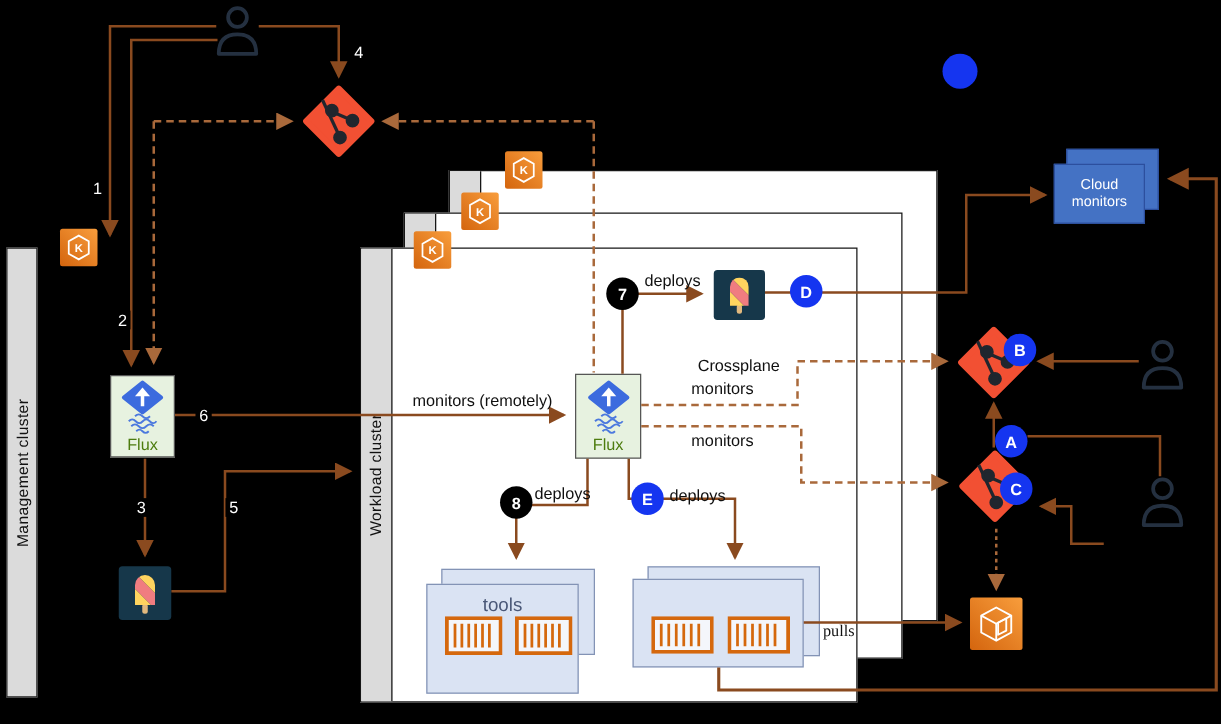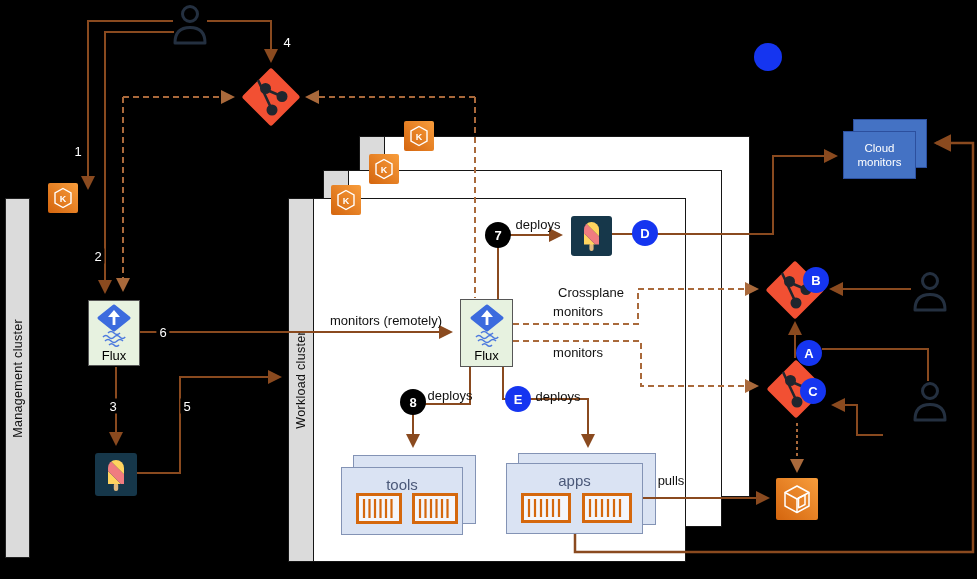--- a/index.html
+++ b/index.html
@@ -13,21 +13,21 @@
   .graybar.standalone{border:1px solid #222;}
   .vtext{writing-mode:vertical-rl;transform:rotate(180deg);font-size:12.5px;color:#111;white-space:nowrap;letter-spacing:0.3px;}
   .lbl{position:absolute;font-size:13px;color:#111;white-space:nowrap;}
   .wlbl{position:absolute;font-size:13px;color:#fff;white-space:nowrap;background:#000;padding:0 3px;line-height:15px;}
   .circ{position:absolute;width:26px;height:26px;border-radius:50%;display:flex;align-items:center;justify-content:center;
         font-size:13px;font-weight:bold;color:#fff;}
   .circ.blk{background:#000;}
   .circ.blu{background:#1535F0;}
   .nodebox{position:absolute;background:#E7F2E0;border:1.5px solid #565656;box-sizing:border-box;
            display:flex;flex-direction:column;align-items:center;justify-content:flex-start;}
-  .nodebox .nlabel{font-size:13px;color:#000000;margin-top:-1px;}
+  .nodebox .nlabel{font-size:13px;color:#4d7c0f;margin-top:-1px;}
   .bluebox{position:absolute;background:#DAE3F3;border:1.5px solid #8393B5;box-sizing:border-box;}
   .bluebox .blabel{position:absolute;top:8px;left:0;right:0;text-align:center;font-size:15px;color:#4A5878;}
   .cloudbox{position:absolute;background:#4472C4;border:1px solid #2C4F9E;box-sizing:border-box;}
   .cloudtext{position:absolute;inset:0;display:flex;flex-direction:column;align-items:center;justify-content:center;
              color:#fff;font-size:11.5px;line-height:1.25;}
   .awsicon{position:absolute;background:linear-gradient(225deg,#F89D3C,#D4650E);border-radius:2px;}
   .cpicon{position:absolute;background:#16374A;border-radius:3px;}
   svg{display:block;}
   .overlay{position:absolute;left:0;top:0;pointer-events:none;}
 </style>
@@ -46,39 +46,38 @@
     <div class="graybar">
       <span class="vtext">Workload cluster</span>
     </div>
   </div>
 
   <div class="graybar standalone" style="left:5px;top:198px;width:25px;height:360px;bottom:auto;">
     <span class="vtext">Management cluster</span>
   </div>
 
   <div class="bluebox" style="left:353px;top:455px;width:123px;height:69px;"></div>
-  <div class="bluebox" style="left:341px;top:467px;width:122px;height:68px;padding-left:24px;">
+  <div class="bluebox" style="left:341px;top:467px;width:122px;height:88px;padding-left:24px;">
     <div class="blabel">tools</div>
     <svg style="position:absolute;left:14px;top:25px;" width="46" height="31" viewBox="0 0 46 31">
       <rect x="1.5" y="1.5" width="43" height="28" fill="#F4F6FB" stroke="#D5680D" stroke-width="3"></rect>
       <g stroke="#D5680D" stroke-width="2.2">
           <path d="M8,6V25 M13.5,6V25 M19,6V25 M24.5,6V25 M30,6V25 M35.5,6V25"></path>
         </g>
     </svg>
     <svg style="position:absolute;left:70px;top:25px;" width="46" height="31" viewBox="0 0 46 31">
       <rect x="1.5" y="1.5" width="43" height="28" fill="#F4F6FB" stroke="#D5680D" stroke-width="3"></rect>
       <g stroke="#D5680D" stroke-width="2.2">
           <path d="M8,6V25 M13.5,6V25 M19,6V25 M24.5,6V25 M30,6V25 M35.5,6V25"></path>
         </g>
     </svg>
   </div>
 
   <div class="bluebox" style="left:518px;top:453px;width:138px;height:72px;"></div>
   <div class="bluebox" style="left:506px;top:463px;width:137px;height:71px;">
-    <div class="blabel">apps</div>
     <svg style="position:absolute;left:14px;top:29px;" width="50" height="30" viewBox="0 0 50 30">
       <rect x="1.5" y="1.5" width="47" height="27" fill="#F4F6FB" stroke="#D5680D" stroke-width="3"></rect>
       <g stroke="#D5680D" stroke-width="2.2">
           <path d="M8,6V24 M14,6V24 M20,6V24 M26,6V24 M32,6V24 M38,6V24"></path>
         </g>
     </svg>
     <svg style="position:absolute;left:75px;top:29px;" width="50" height="30" viewBox="0 0 50 30">
       <rect x="1.5" y="1.5" width="47" height="27" fill="#F4F6FB" stroke="#D5680D" stroke-width="3"></rect>
       <g stroke="#D5680D" stroke-width="2.2">
           <path d="M8,6V24 M14,6V24 M20,6V24 M26,6V24 M32,6V24 M38,6V24"></path>
@@ -316,15 +315,15 @@
   <div class="circ blu ctr" style="left:809px;top:353px;">A</div>
   <div class="circ blu ctr" style="left:813px;top:391px;">C</div>
   <div class="circ blu ctr" style="left:768px;top:57px;width:28px;height:28px;"></div>
 
   <span class="lbl ctr" style="left:386px;top:320px;">monitors (remotely)</span>
   <span class="lbl ctr" style="left:538px;top:224px;">deploys</span>
   <span class="lbl ctr" style="left:578px;top:311px;">monitors</span>
   <span class="lbl ctr" style="left:578px;top:352px;">monitors</span>
   <span class="lbl ctr" style="left:450px;top:395px;">deploys</span>
   <span class="lbl ctr" style="left:558px;top:396px;">deploys</span>
-  <span class="lbl ctr" style="left:671px;top:480px;">pulls</span>
+  <span class="lbl ctr" style="left:671px;top:505px;font-family:Liberation Serif, serif;">pulls</span>
 
 </div>
 
 </body></html>

